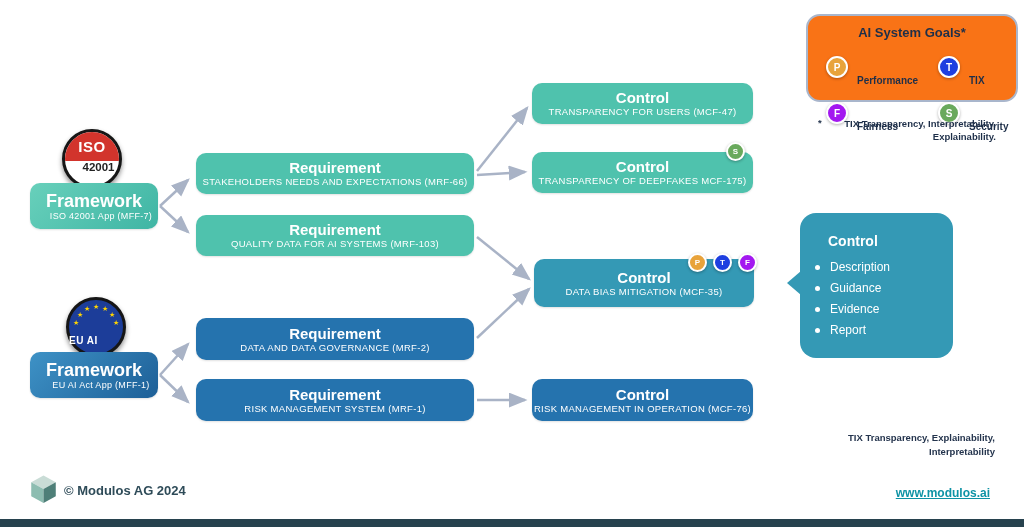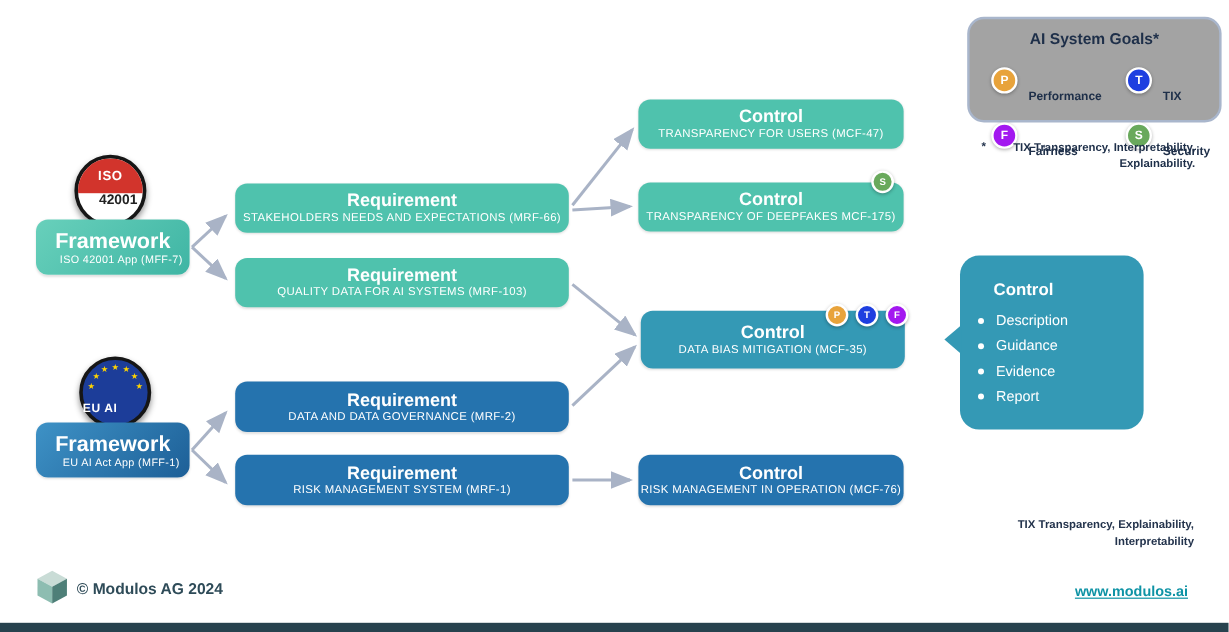--- a/index.html
+++ b/index.html
@@ -41,34 +41,34 @@
   .gb-sm{width:15px;height:15px;font-size:8px;}
   .bg-p{background:#E8A33B;}
   .bg-t{background:#1E3FE0;}
   .bg-f{background:#A318F0;}
   .bg-s{background:#69A95C;}
   .ctl2-badge{position:absolute;left:726px;top:142px;}
   .ctl3-badges{position:absolute;left:688px;top:253px;display:flex;gap:6px;}
 
   
   .legend{position:absolute;left:806px;top:14px;width:212px;height:88px;
-          border:2px solid #A9B6CC;border-radius:14px;background:#a3a3a3;box-sizing:border-box;}
+          border:2px solid #A9B6CC;border-radius:14px;background:#f97316;box-sizing:border-box;}
   .legend-title{text-align:center;font-weight:bold;font-size:13px;color:#1E2F49;margin-top:9px;}
   .legend-grid{display:grid;grid-template-columns:112px 1fr;padding:8px 0 0 18px;row-gap:8px;}
   .legend-item{display:flex;align-items:center;gap:9px;}
   .legend-label{font-size:10px;font-weight:bold;color:#1E2F49;margin-top:27px;}
   .legend-footnote{position:absolute;left:818px;top:117px;width:178px;display:flex;gap:7px;
                    font-size:9.5px;font-weight:bold;color:#1E2F49;}
   .legend-footnote .fn-text{flex:1;text-align:right;line-height:1.4;}
 
   
   .iso-badge{position:absolute;left:62px;top:129px;width:54px;height:54px;border-radius:50%;
              border:3px solid #161616;overflow:hidden;background:#fff;
              box-shadow:0 3px 5px rgba(0,0,0,.45);}
-  .iso-top{height:54%;background:#D2342C;color:#fff;font-weight:bold;font-size:11px;
+  .iso-top{height:54%;background:#D2342C;color:#fff;font-weight:bold;font-size:15px;
            display:flex;align-items:center;justify-content:center;letter-spacing:.5px;}
   .iso-bottom{height:46%;color:#222;font-weight:bold;font-size:11.5px;
               display:flex;align-items:flex-start;justify-content:center;padding-left:13px;}
 
   
   .eu-badge{position:absolute;left:66px;top:297px;width:54px;height:54px;border-radius:50%;
             border:3px solid #161616;background:#1C3D99;box-shadow:0 3px 5px rgba(0,0,0,.45);}
   .eu-star{position:absolute;color:#FFD400;font-size:7px;line-height:1;}
   .st1{left:24px;top:3px;} .st2{left:15px;top:5px;} .st3{left:33px;top:5px;}
   .st4{left:8px;top:11px;} .st5{left:40px;top:11px;} .st6{left:4px;top:19px;} .st7{left:44px;top:19px;}

